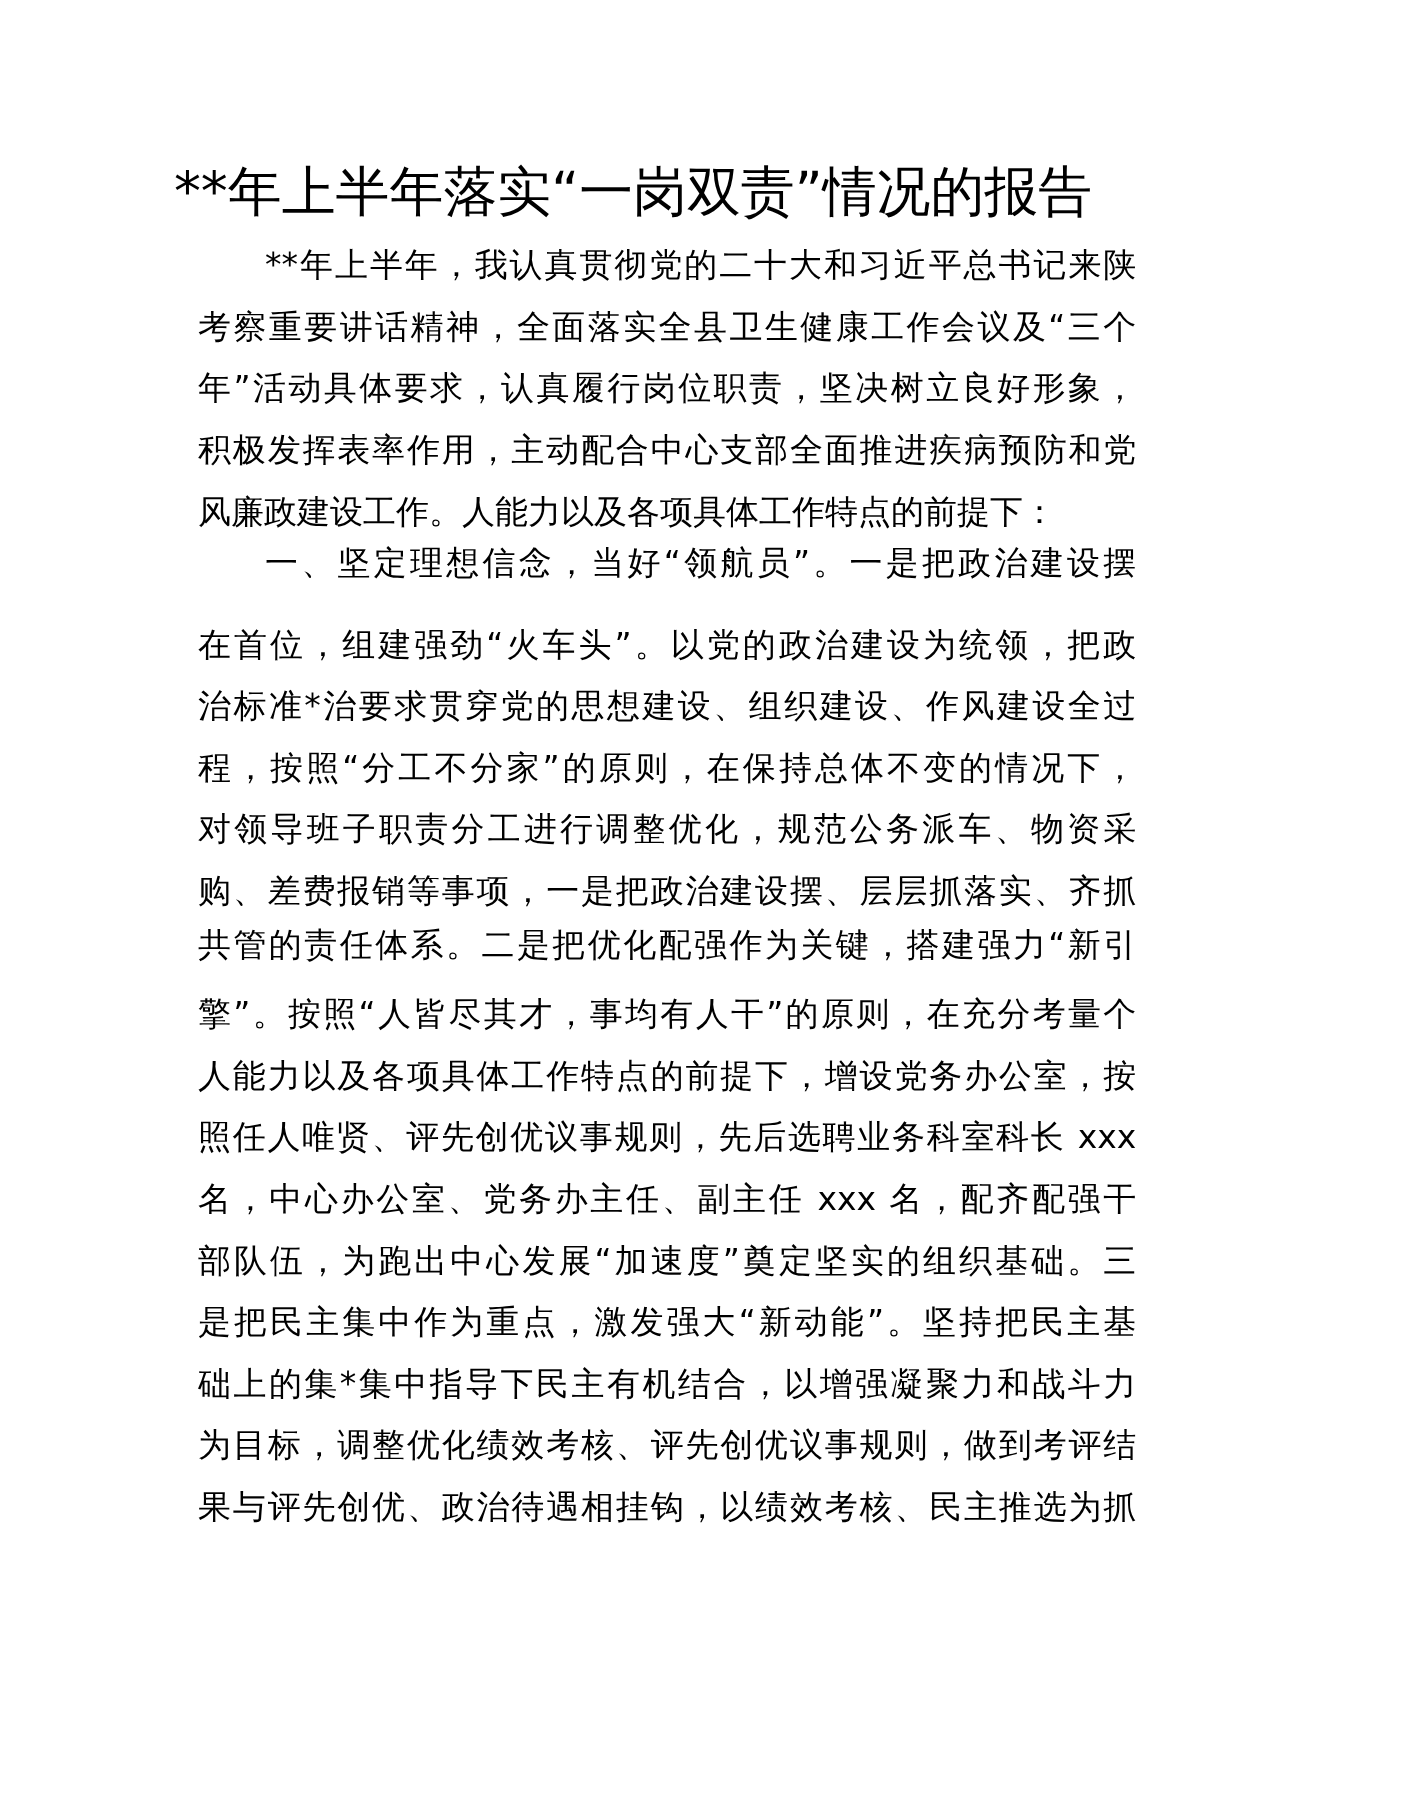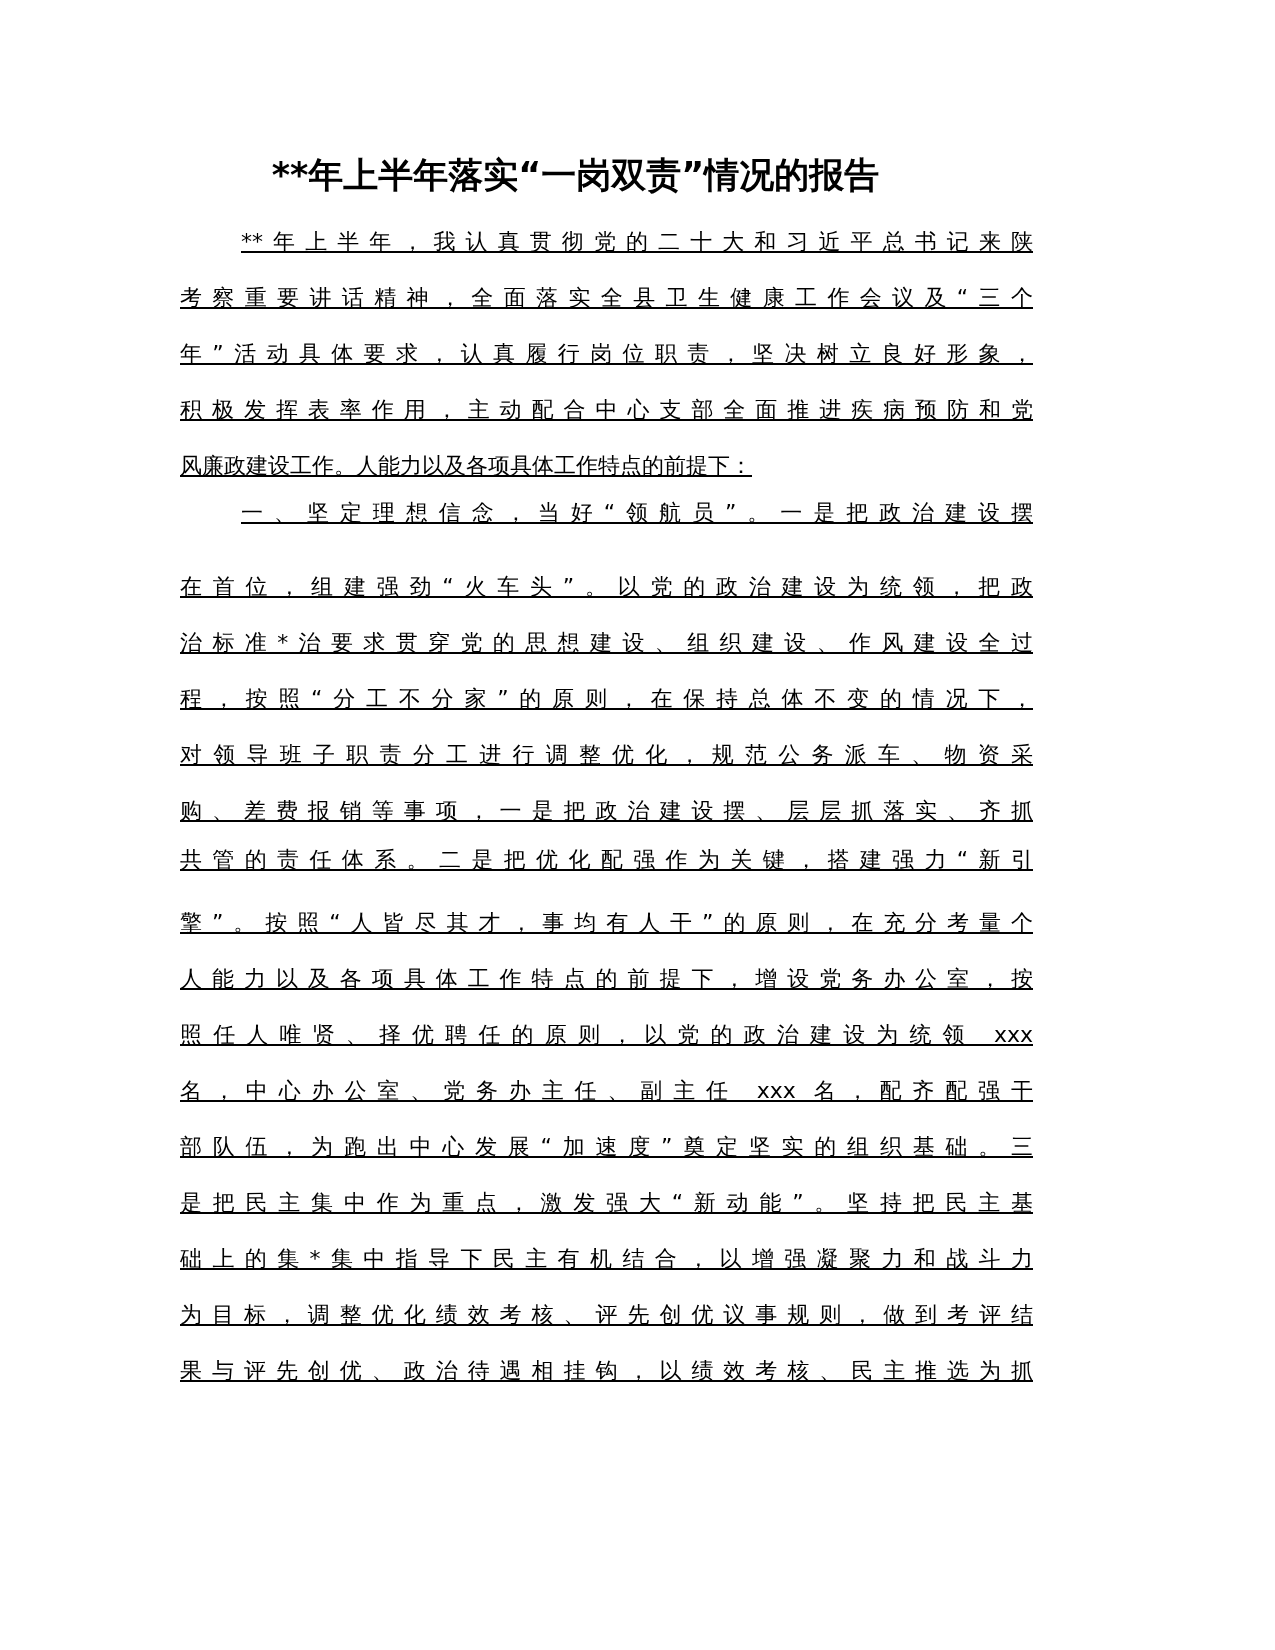--- a/index.html
+++ b/index.html
@@ -24,37 +24,36 @@
       background: #ffffff;
     }
     .title {
       position: absolute;
       left: 0;
       width: 1151px;
       top: 140px;
       height: 70px;
       line-height: 70px;
       text-align: center;
-      font-size: 35px;
-      font-weight: bold;
+      font-size: 49px;
+      font-weight: normal;
       letter-spacing: 0px;
       margin: 0;
     }
     .line {
       position: absolute;
       left: 180px;
       width: 853px;
       height: 56px;
       line-height: 56px;
-      font-size: 22px;
+      font-size: 30px;
       white-space: nowrap;
       text-align: justify;
       text-align-last: justify;
       margin: 0;
-      text-decoration: underline;
     }
     .line.indent {
       left: 241px;
       width: 792px;
     }
     .line.last {
       text-align-last: left;
     }
   </style>
 </head>
@@ -74,21 +73,21 @@
   <div>
     <p class="line indent" style="top:485px">一、坚定理想信念，当好“领航员”。一是把政治建设摆</p>
     <p class="line" style="top:559px">在首位，组建强劲“火车头”。以党的政治建设为统领，把政</p>
     <p class="line" style="top:615px">治标准*治要求贯穿党的思想建设、组织建设、作风建设全过</p>
     <p class="line" style="top:671px">程，按照“分工不分家”的原则，在保持总体不变的情况下，</p>
     <p class="line" style="top:727px">对领导班子职责分工进行调整优化，规范公务派车、物资采</p>
     <p class="line" style="top:783px">购、差费报销等事项，一是把政治建设摆、层层抓落实、齐抓</p>
     <p class="line" style="top:832px">共管的责任体系。二是把优化配强作为关键，搭建强力“新引</p>
     <p class="line" style="top:895px">擎”。按照“人皆尽其才，事均有人干”的原则，在充分考量个</p>
     <p class="line" style="top:951px">人能力以及各项具体工作特点的前提下，增设党务办公室，按</p>
-    <p class="line" style="top:1007px">照任人唯贤、择优聘任的原则，以党的政治建设为统领 xxx</p>
+    <p class="line" style="top:1007px">照任人唯贤、评先创优议事规则，先后选聘业务科室科长 xxx</p>
     <p class="line" style="top:1063px">名，中心办公室、党务办主任、副主任 xxx 名，配齐配强干</p>
     <p class="line" style="top:1119px">部队伍，为跑出中心发展“加速度”奠定坚实的组织基础。三</p>
     <p class="line" style="top:1175px">是把民主集中作为重点，激发强大“新动能”。坚持把民主基</p>
     <p class="line" style="top:1231px">础上的集*集中指导下民主有机结合，以增强凝聚力和战斗力</p>
     <p class="line" style="top:1287px">为目标，调整优化绩效考核、评先创优议事规则，做到考评结</p>
     <p class="line" style="top:1343px">果与评先创优、政治待遇相挂钩，以绩效考核、民主推选为抓</p>
   </div>
 </div>
 
 </body></html>

